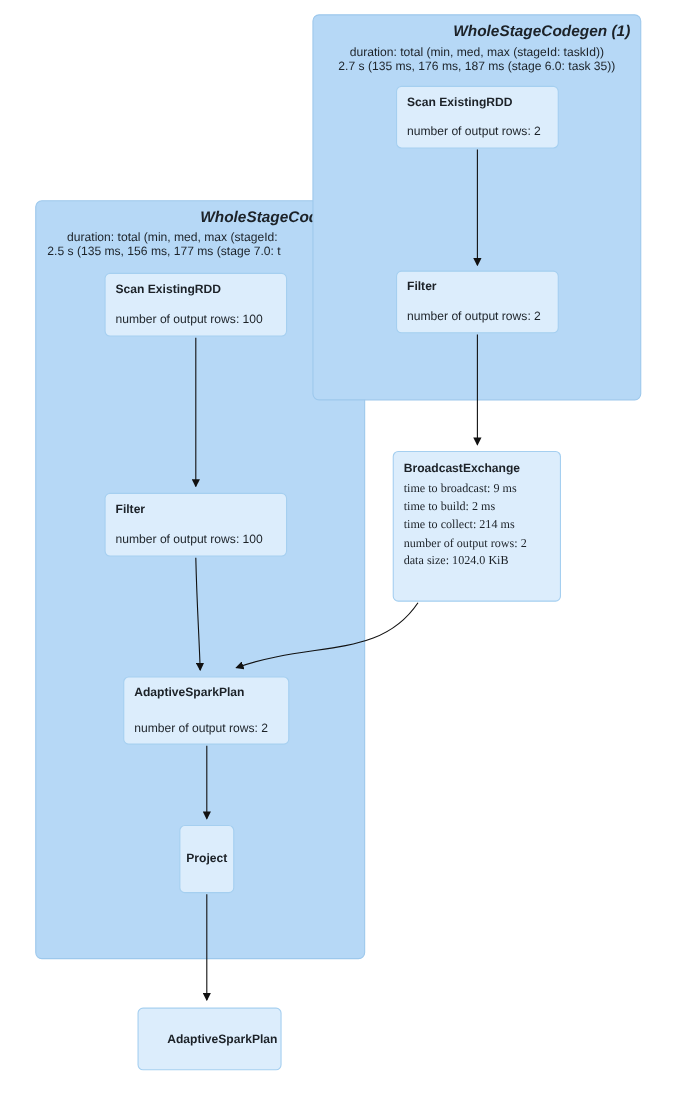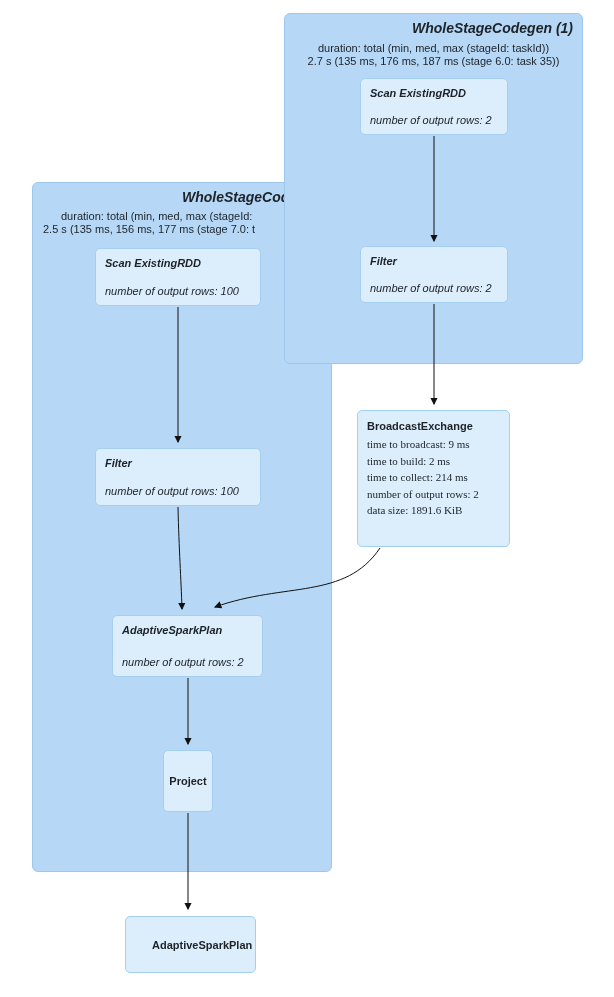--- a/index.html
+++ b/index.html
@@ -60,21 +60,20 @@
     color: var(--text, #1c2228);
   }
   .node-title { font-weight: bold; white-space: nowrap; }
   .node-metric { white-space: nowrap; }
 
   .node-2row {
     display: flex;
     flex-direction: column;
     justify-content: space-between;
     padding: 8px 9px;
-    font-style: italic;
   }
 
   #scan-right        { left: 360px; top: 78px;  width: 148px; height: 57px; }
   #filter-right      { left: 360px; top: 246px; width: 148px; height: 57px; }
   #broadcast-exchange{ left: 357px; top: 410px; width: 153px; height: 137px; padding: 9px 9px; }
   #broadcast-exchange .metric-list { margin-top: 4px; font-family: Liberation Serif, serif; }
   #broadcast-exchange .node-metric { line-height: 16.5px; }
 
   #scan-left   { left: 95px;  top: 248px; width: 166px; height: 58px; }
   #filter-left { left: 95px;  top: 448px; width: 166px; height: 58px; }
@@ -129,21 +128,21 @@
     <div class="node-metric">number of output rows: 2</div>
   </div>
 
   <div class="node" id="broadcast-exchange">
     <div class="node-title">BroadcastExchange</div>
     <div class="metric-list">
       <div class="node-metric">time to broadcast: 9 ms</div>
       <div class="node-metric">time to build: 2 ms</div>
       <div class="node-metric">time to collect: 214 ms</div>
       <div class="node-metric">number of output rows: 2</div>
-      <div class="node-metric">data size: 1891.6 KiB</div>
+      <div class="node-metric">data size: 1024.0 KiB</div>
     </div>
   </div>
 
   <div class="node node-2row" id="scan-left">
     <div class="node-title">Scan ExistingRDD</div>
     <div class="node-metric">number of output rows: 100</div>
   </div>
 
   <div class="node node-2row" id="filter-left">
     <div class="node-title">Filter</div>

